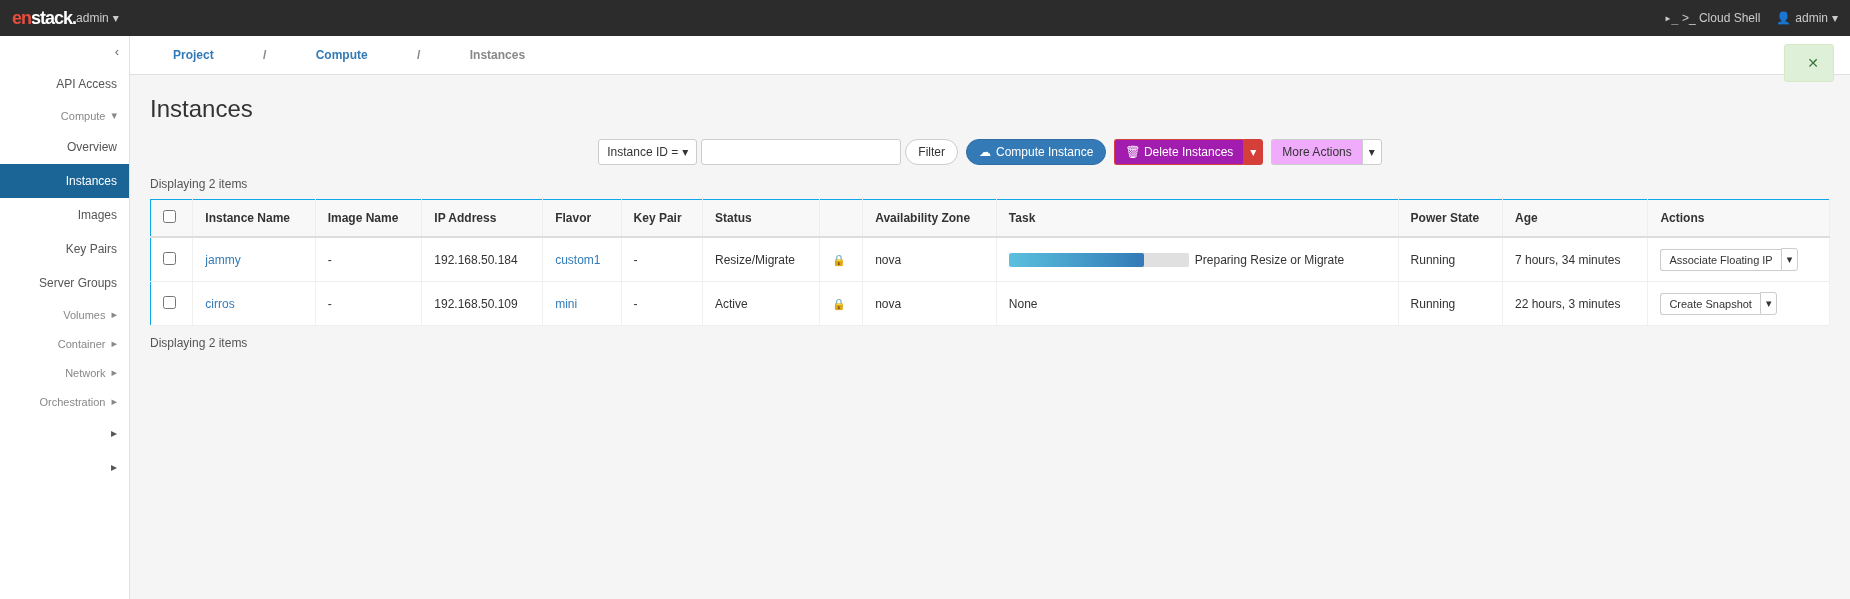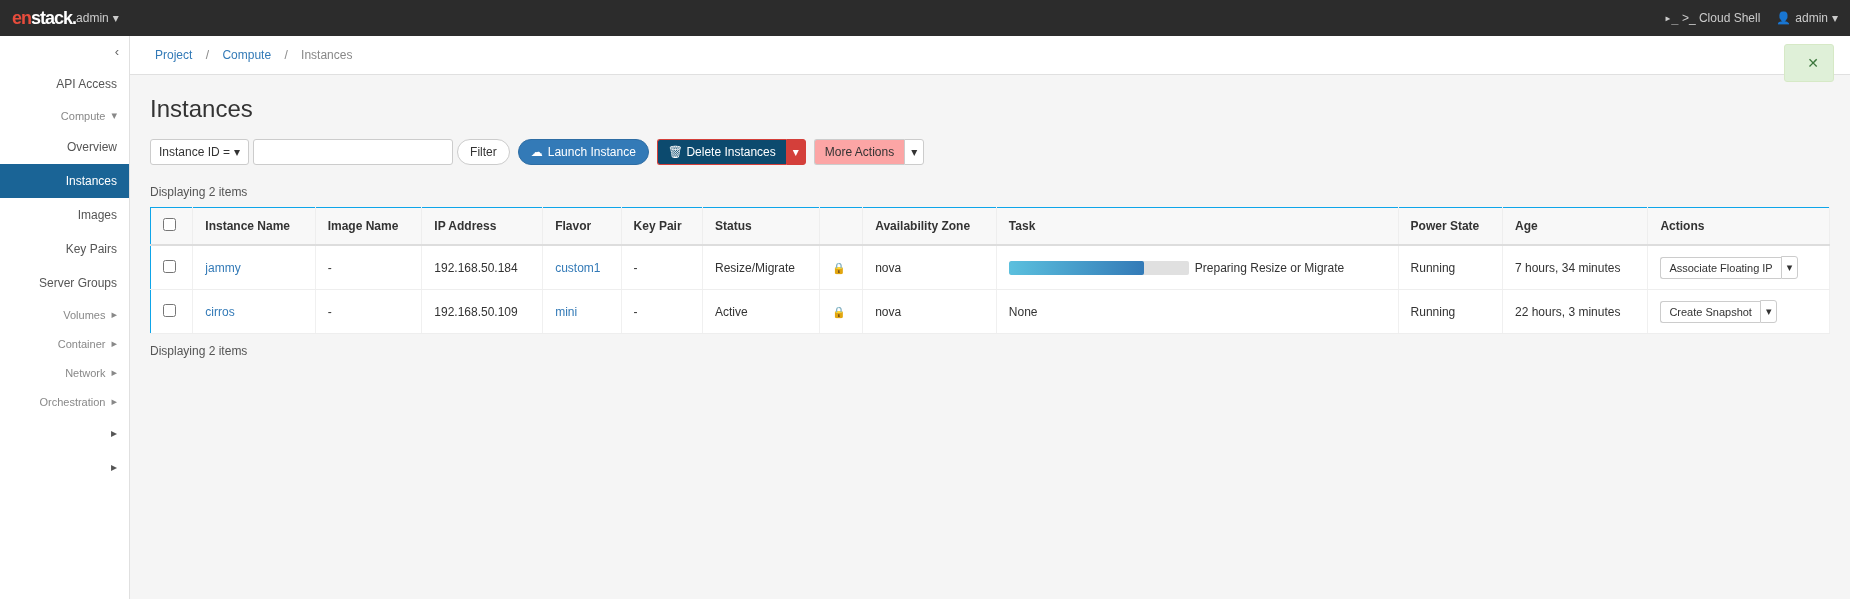--- a/index.html
+++ b/index.html
@@ -82,40 +82,40 @@
 
     
     .breadcrumb {
       background: #fff;
       padding: 12px 20px;
       border-bottom: 1px solid #e0e0e0;
       font-size: 12px;
       color: #888;
     }
     .breadcrumb a { color: #337ab7; text-decoration: none; }
-    .breadcrumb span { margin: 0 5px; }
+    .breadcrumb span { margin: 0 23px; font-weight: bold; }
 
     
     .page-content { padding: 20px; }
 
     
     .page-title {
       font-size: 24px;
       font-weight: 300;
       color: #333;
       margin-bottom: 16px;
     }
 
     
     .toolbar {
       display: flex;
       align-items: center;
-      justify-content: flex-start;
+      justify-content: center;
       gap: 8px;
-      margin-bottom: 20px;
+      margin-bottom: 12px;
     }
     .filter-group {
       display: flex;
       align-items: center;
       gap: 4px;
     }
     .filter-select {
       padding: 5px 8px;
       border: 1px solid #ccc;
       border-radius: 3px;
@@ -157,34 +157,34 @@
       display: inline-flex;
       align-items: center;
     }
     .btn-split-main {
       padding: 5px 10px;
       border-radius: 3px 0 0 3px;
       font-size: 12px;
       cursor: pointer;
       border: 1px solid #ccc;
       border-right: none;
-      background: #fca5a5;
+      background: #f0abfc;
       color: #333;
     }
     .btn-split-arrow {
       padding: 5px 6px;
       border-radius: 0 3px 3px 0;
       font-size: 12px;
       cursor: pointer;
       border: 1px solid #ccc;
       background: #fff;
       color: #333;
     }
     .btn-split-main.danger {
-      background: #0c4a6e;
+      background: #a21caf;
       border-color: #d43f3a;
       color: #fff;
     }
     .btn-split-arrow.danger {
       background: #d43f3a;
       border-color: #d43f3a;
       color: #fff;
     }
 
     
@@ -398,21 +398,21 @@
             <span>Instance ID =</span>
             <span>▾</span>
           </div>
           <input class="filter-input" type="text" style="">
           <button class="btn btn-default">
             <span>Filter</span>
           </button>
         </div>
         <button class="btn btn-primary">
           <span>☁</span>
-          <span>Launch Instance</span>
+          <span>Compute Instance</span>
         </button>
         <div class="btn-split">
           <button class="btn-split-main danger">
             <span>🗑</span>
             <span>Delete Instances</span>
           </button>
           <button class="btn-split-arrow danger">
             <span>▾</span>
           </button>
         </div>

